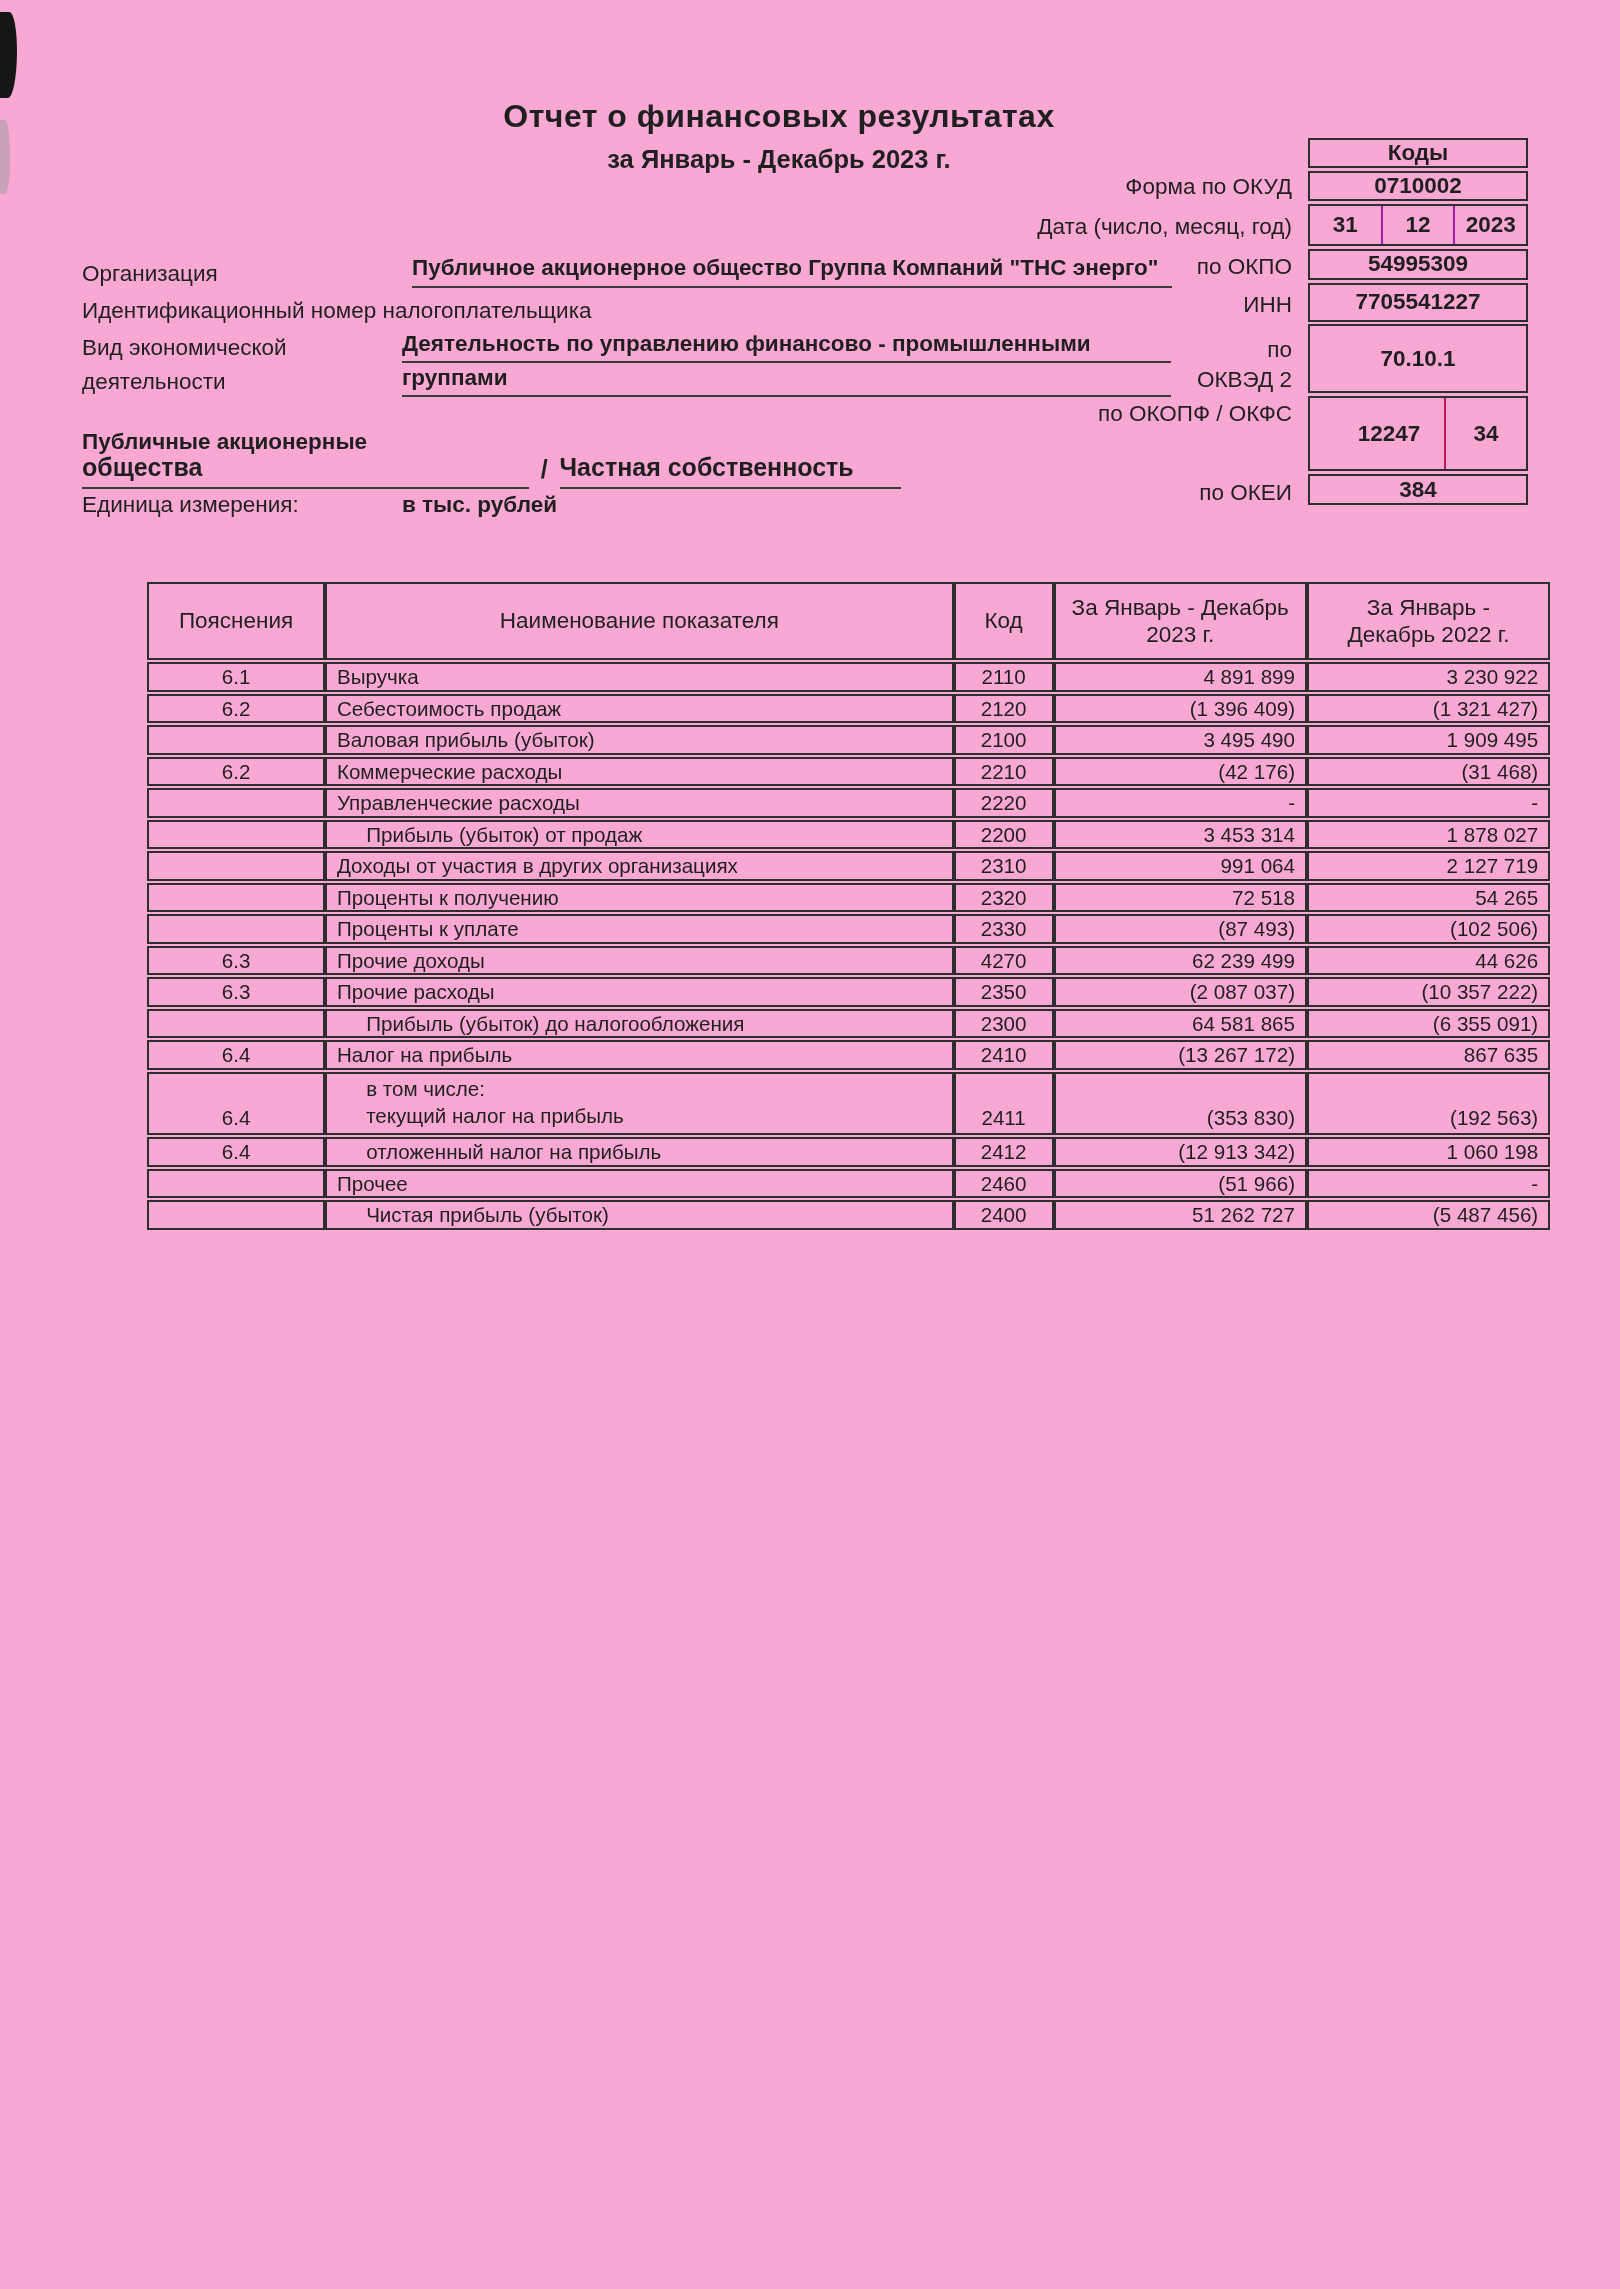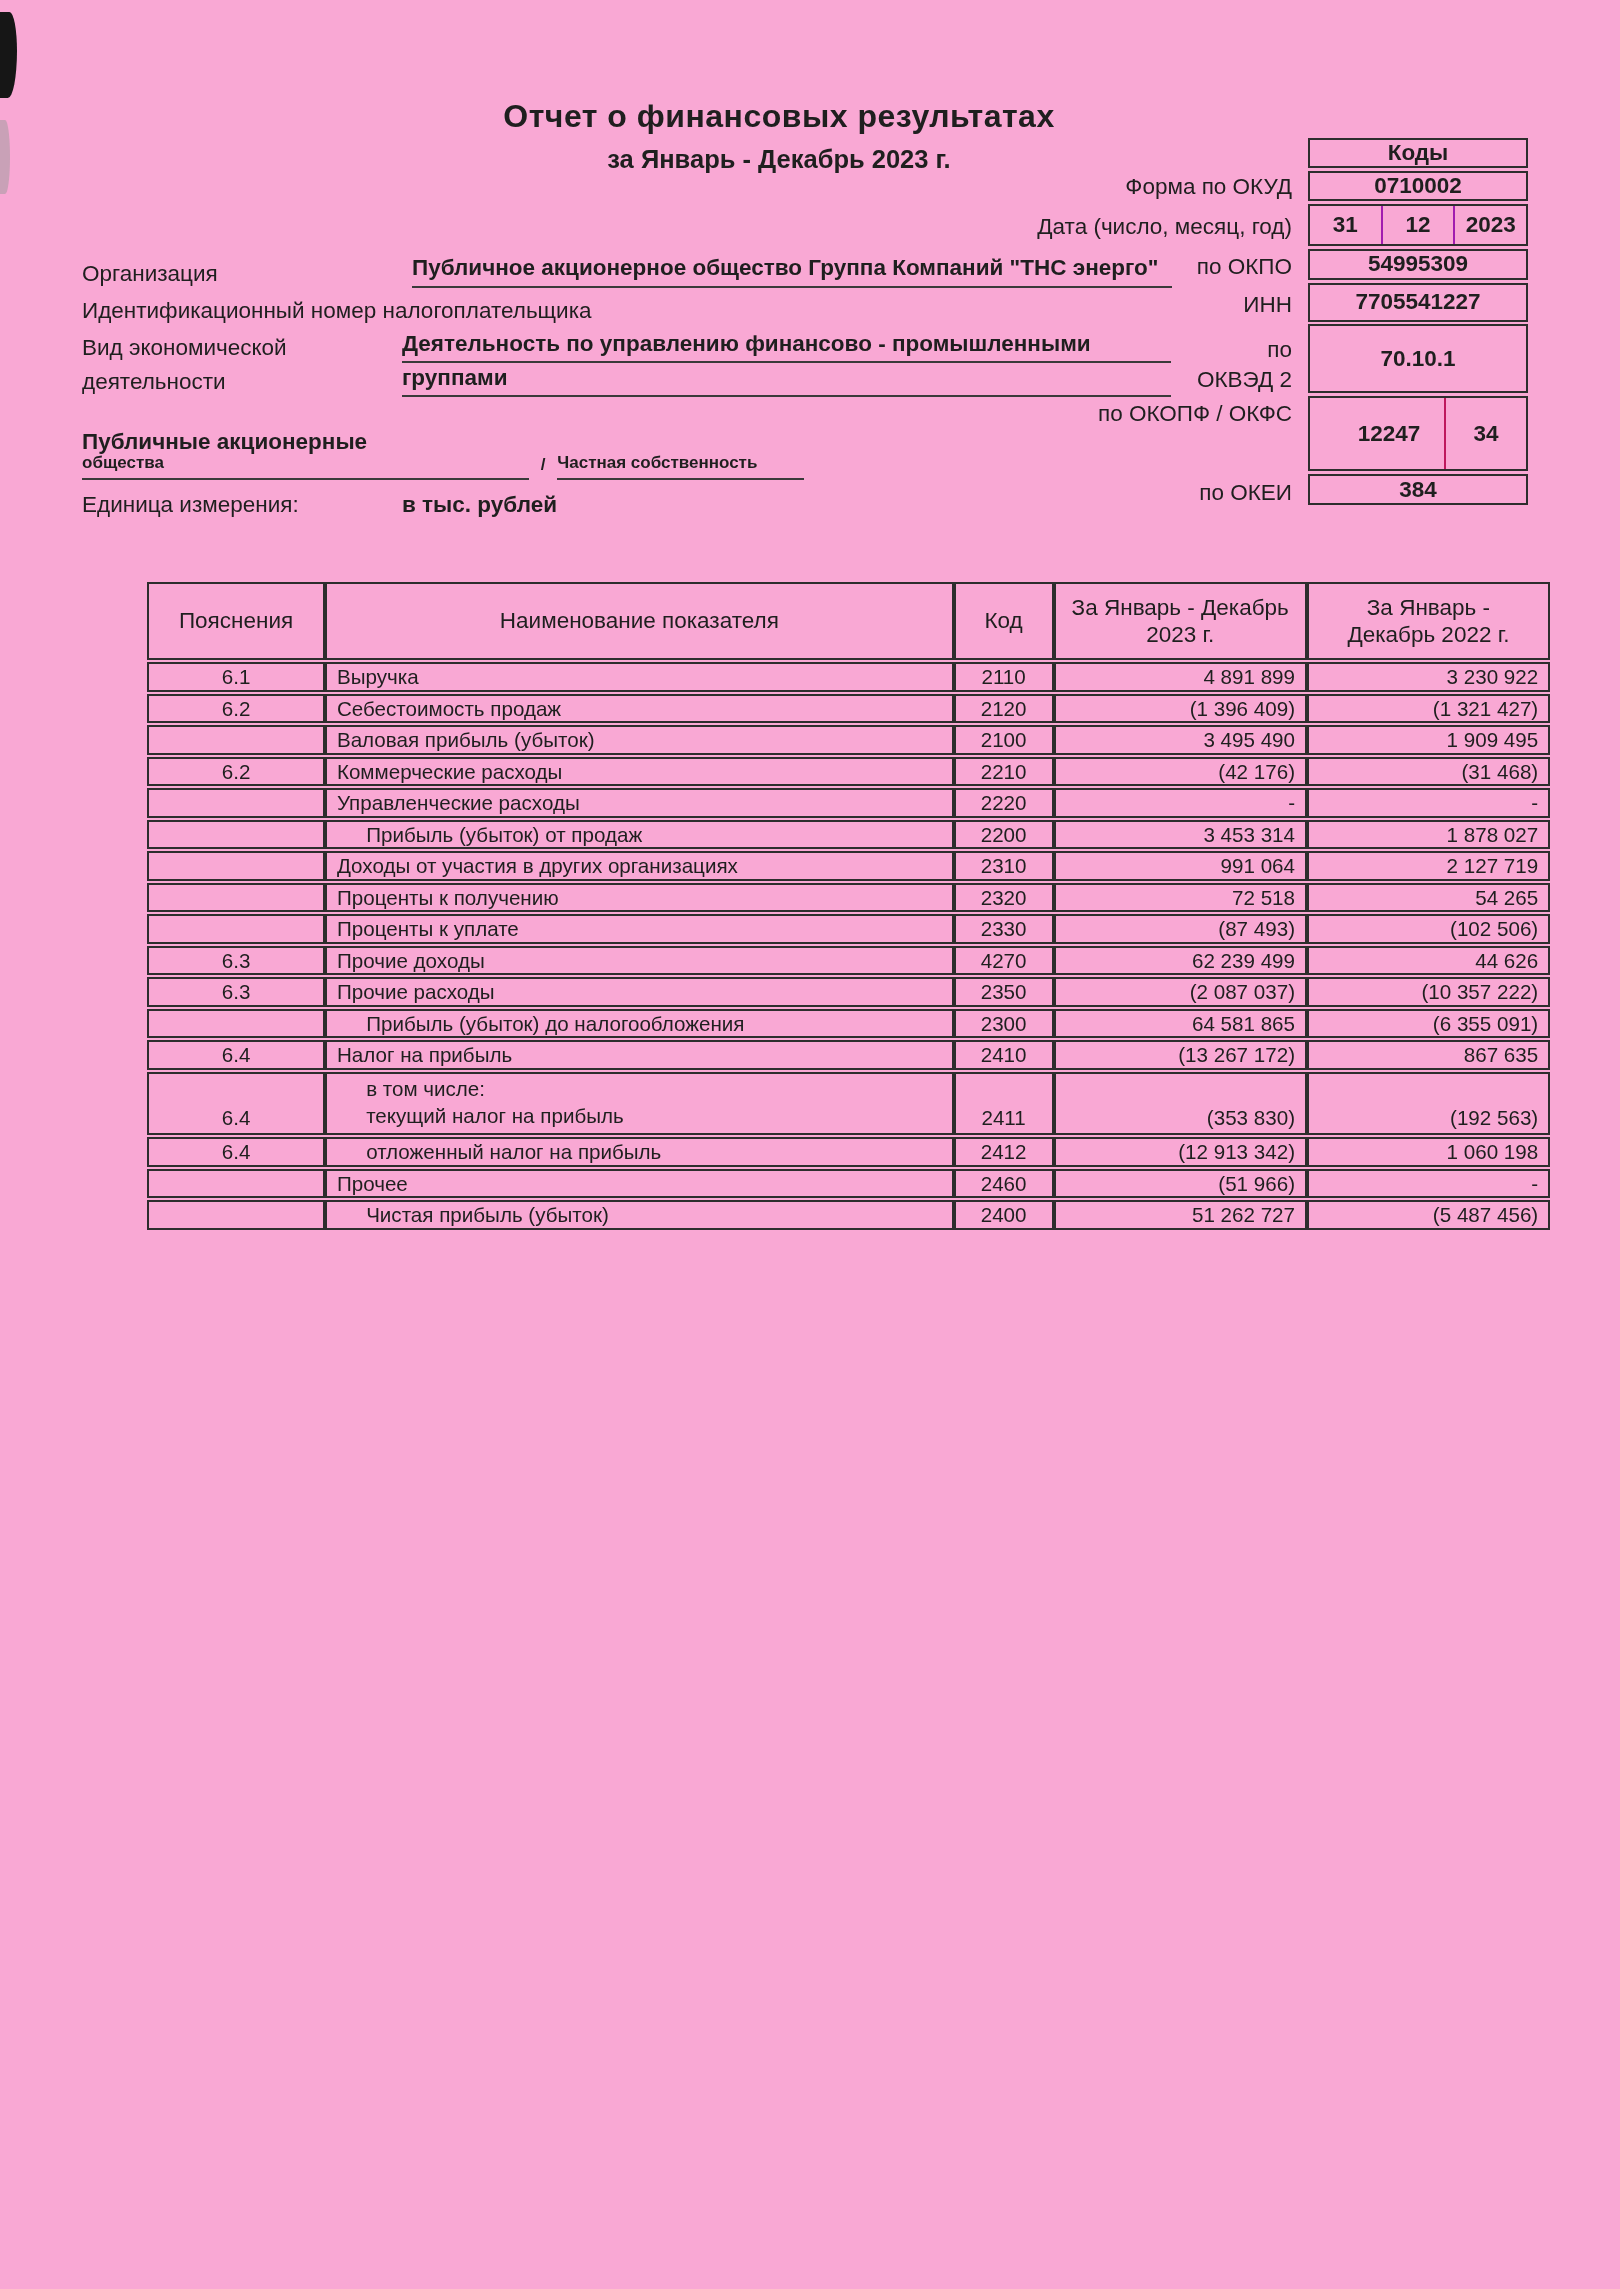--- a/index.html
+++ b/index.html
@@ -32,21 +32,21 @@
   .org-value {
     position: absolute; left: 412px; top: 255px; width: 760px;
     font-size: 22.5px; font-weight: bold; padding-bottom: 4.9px;
     border-bottom: 2.9px solid #3a3a3a; white-space: nowrap; overflow: hidden;
   }
   .a-val {
     position: absolute; left: 402px; width: 769px;
     font-size: 22.5px; font-weight: bold; padding-bottom: 3.9px;
     border-bottom: 2.9px solid #3a3a3a; white-space: nowrap; overflow: hidden;
   }
-  .own-row { position: absolute; left: 82px; top: 453px; display: flex; align-items: flex-end; font-size: 17px; font-weight: bold; }
+  .own-row { position: absolute; left: 82px; top: 453px; display: flex; align-items: flex-end; font-size: 25px; font-weight: bold; }
   .own-l { width: 447px; border-bottom: 2.9px solid #3a3a3a; padding-bottom: 4.9px; }
   .own-sep { padding: 0 11.8px 4.9px 11.8px; }
   .own-r { border-bottom: 2.9px solid #3a3a3a; padding-bottom: 4.9px; padding-right: 47px; }
   .bold { font-weight: bold; }
 
   
   .codes-box { position: absolute; left: 1298px; top: 138px; width: 220px; margin-left: 10px; }
   .c-row {
     border: 2px solid #2d2d2d; margin-bottom: 2.9px;
     display: flex; align-items: center; justify-content: center;

